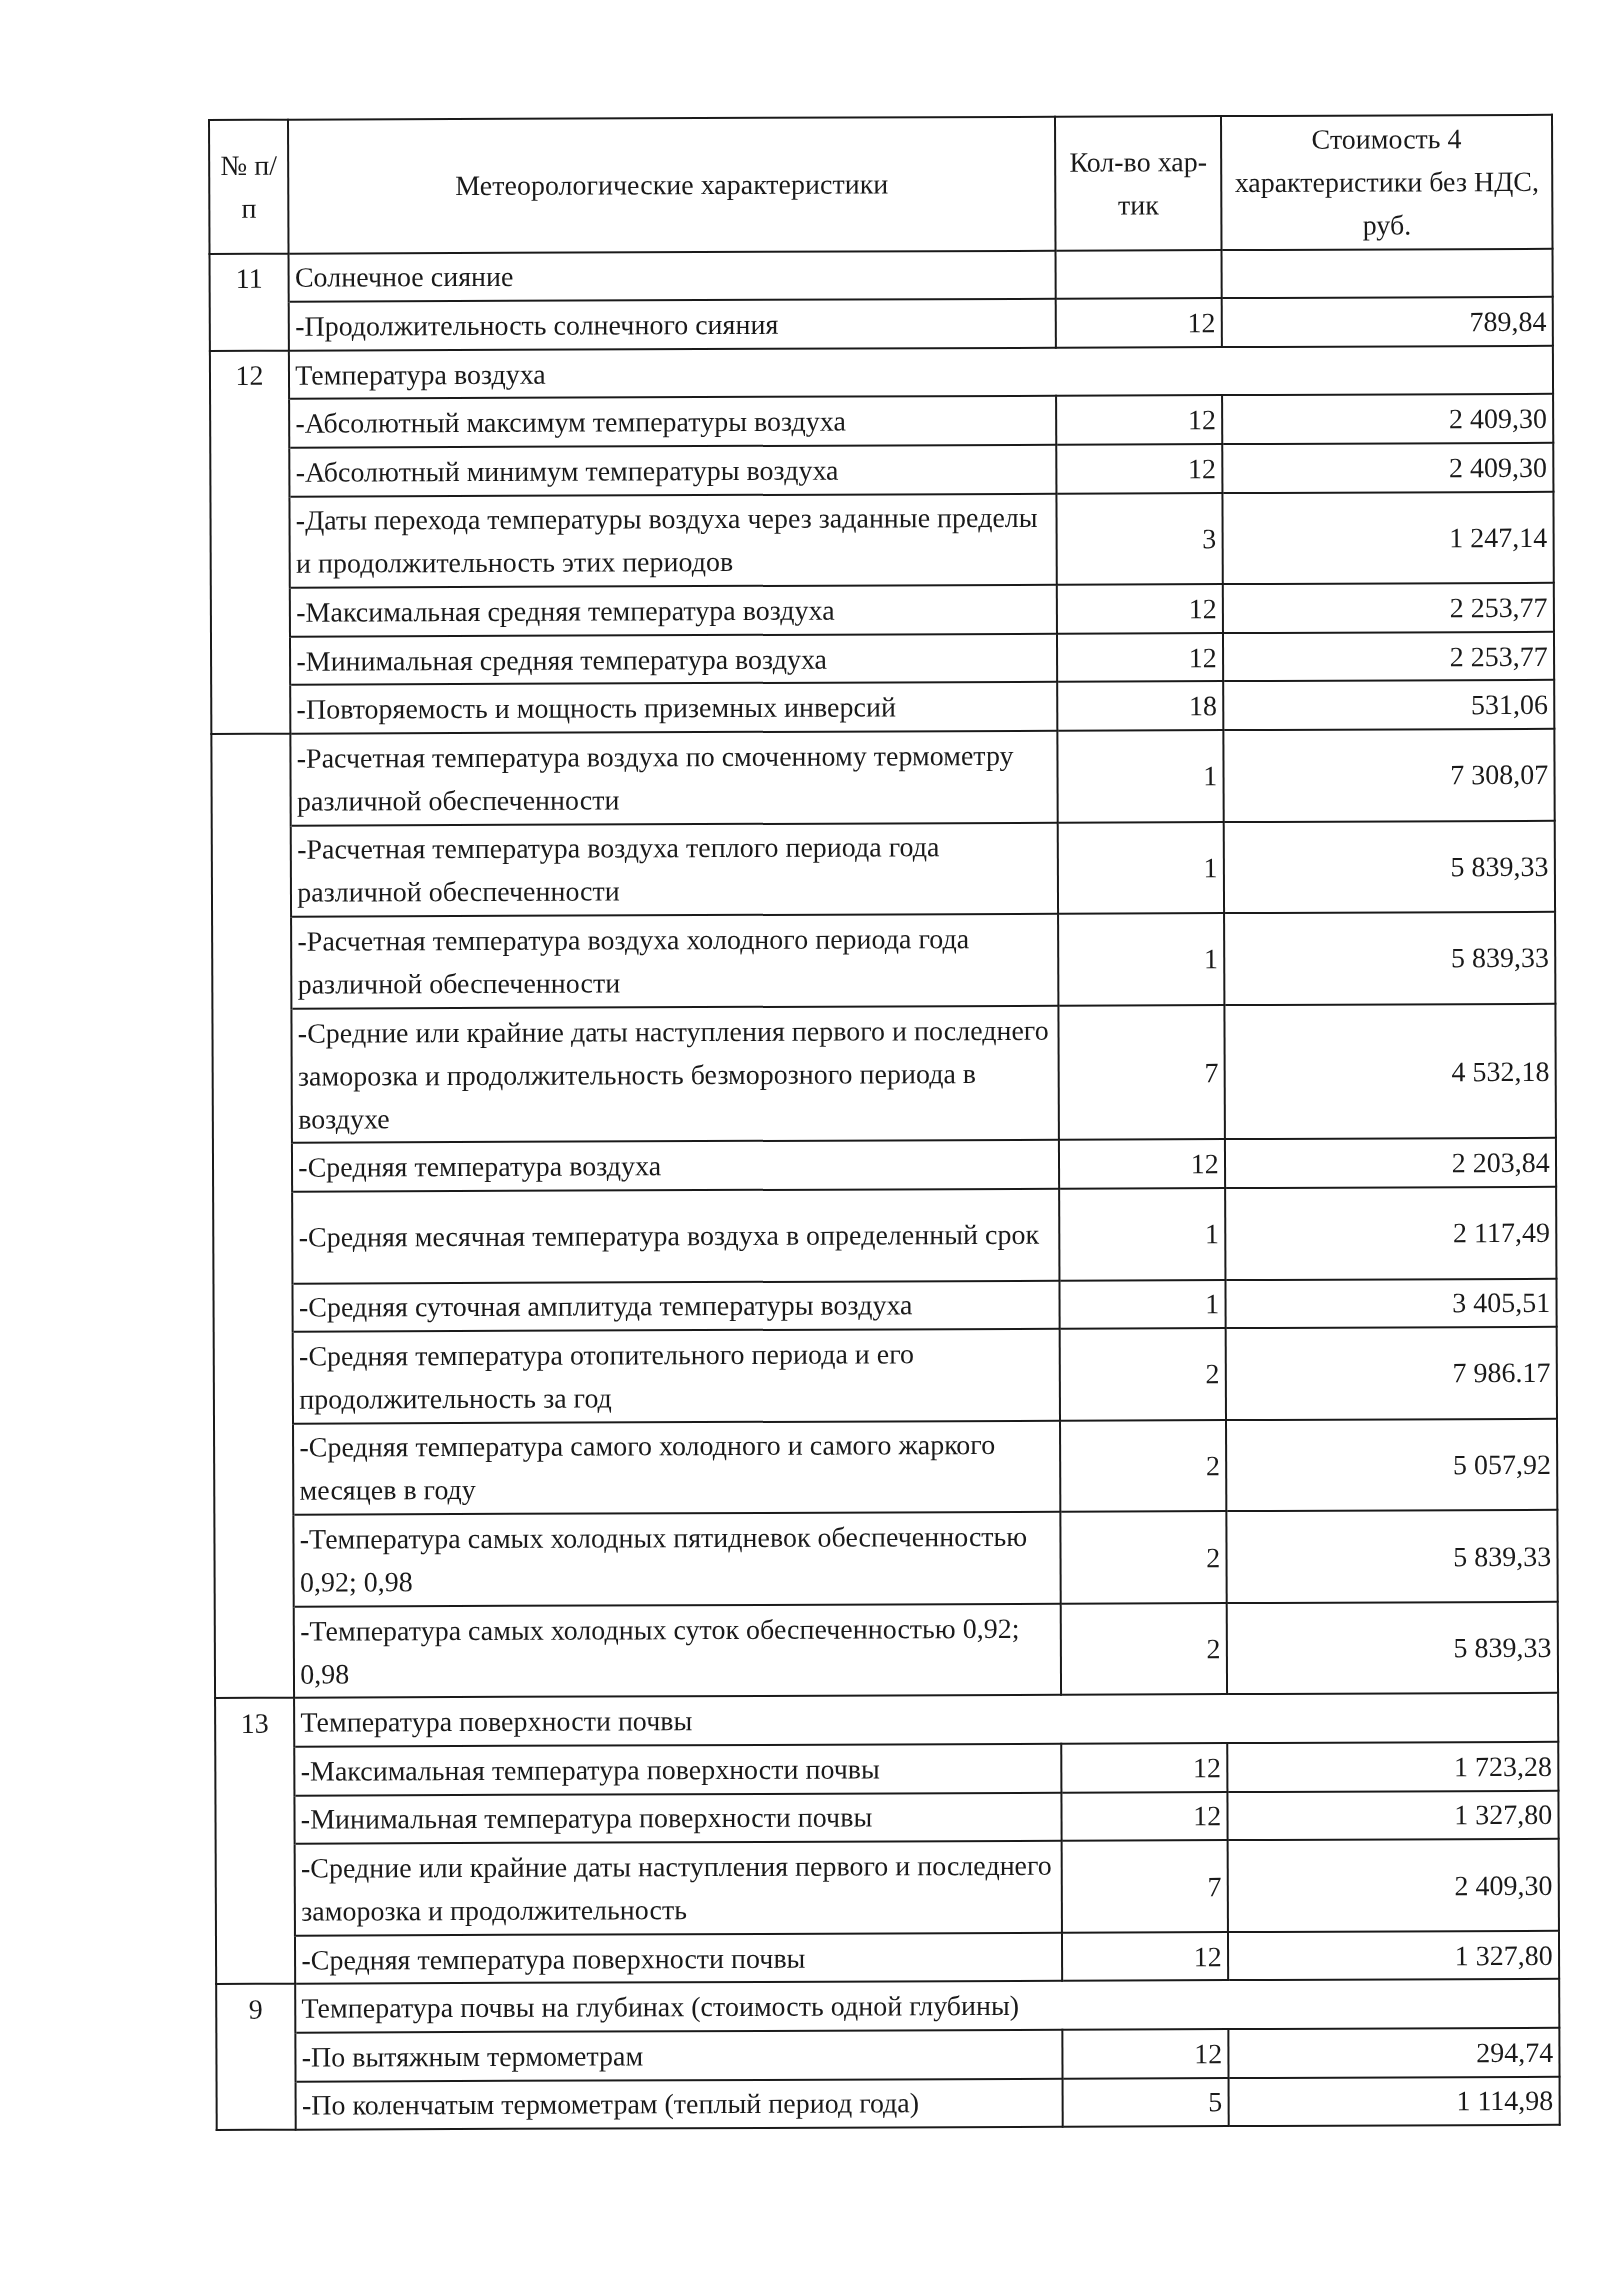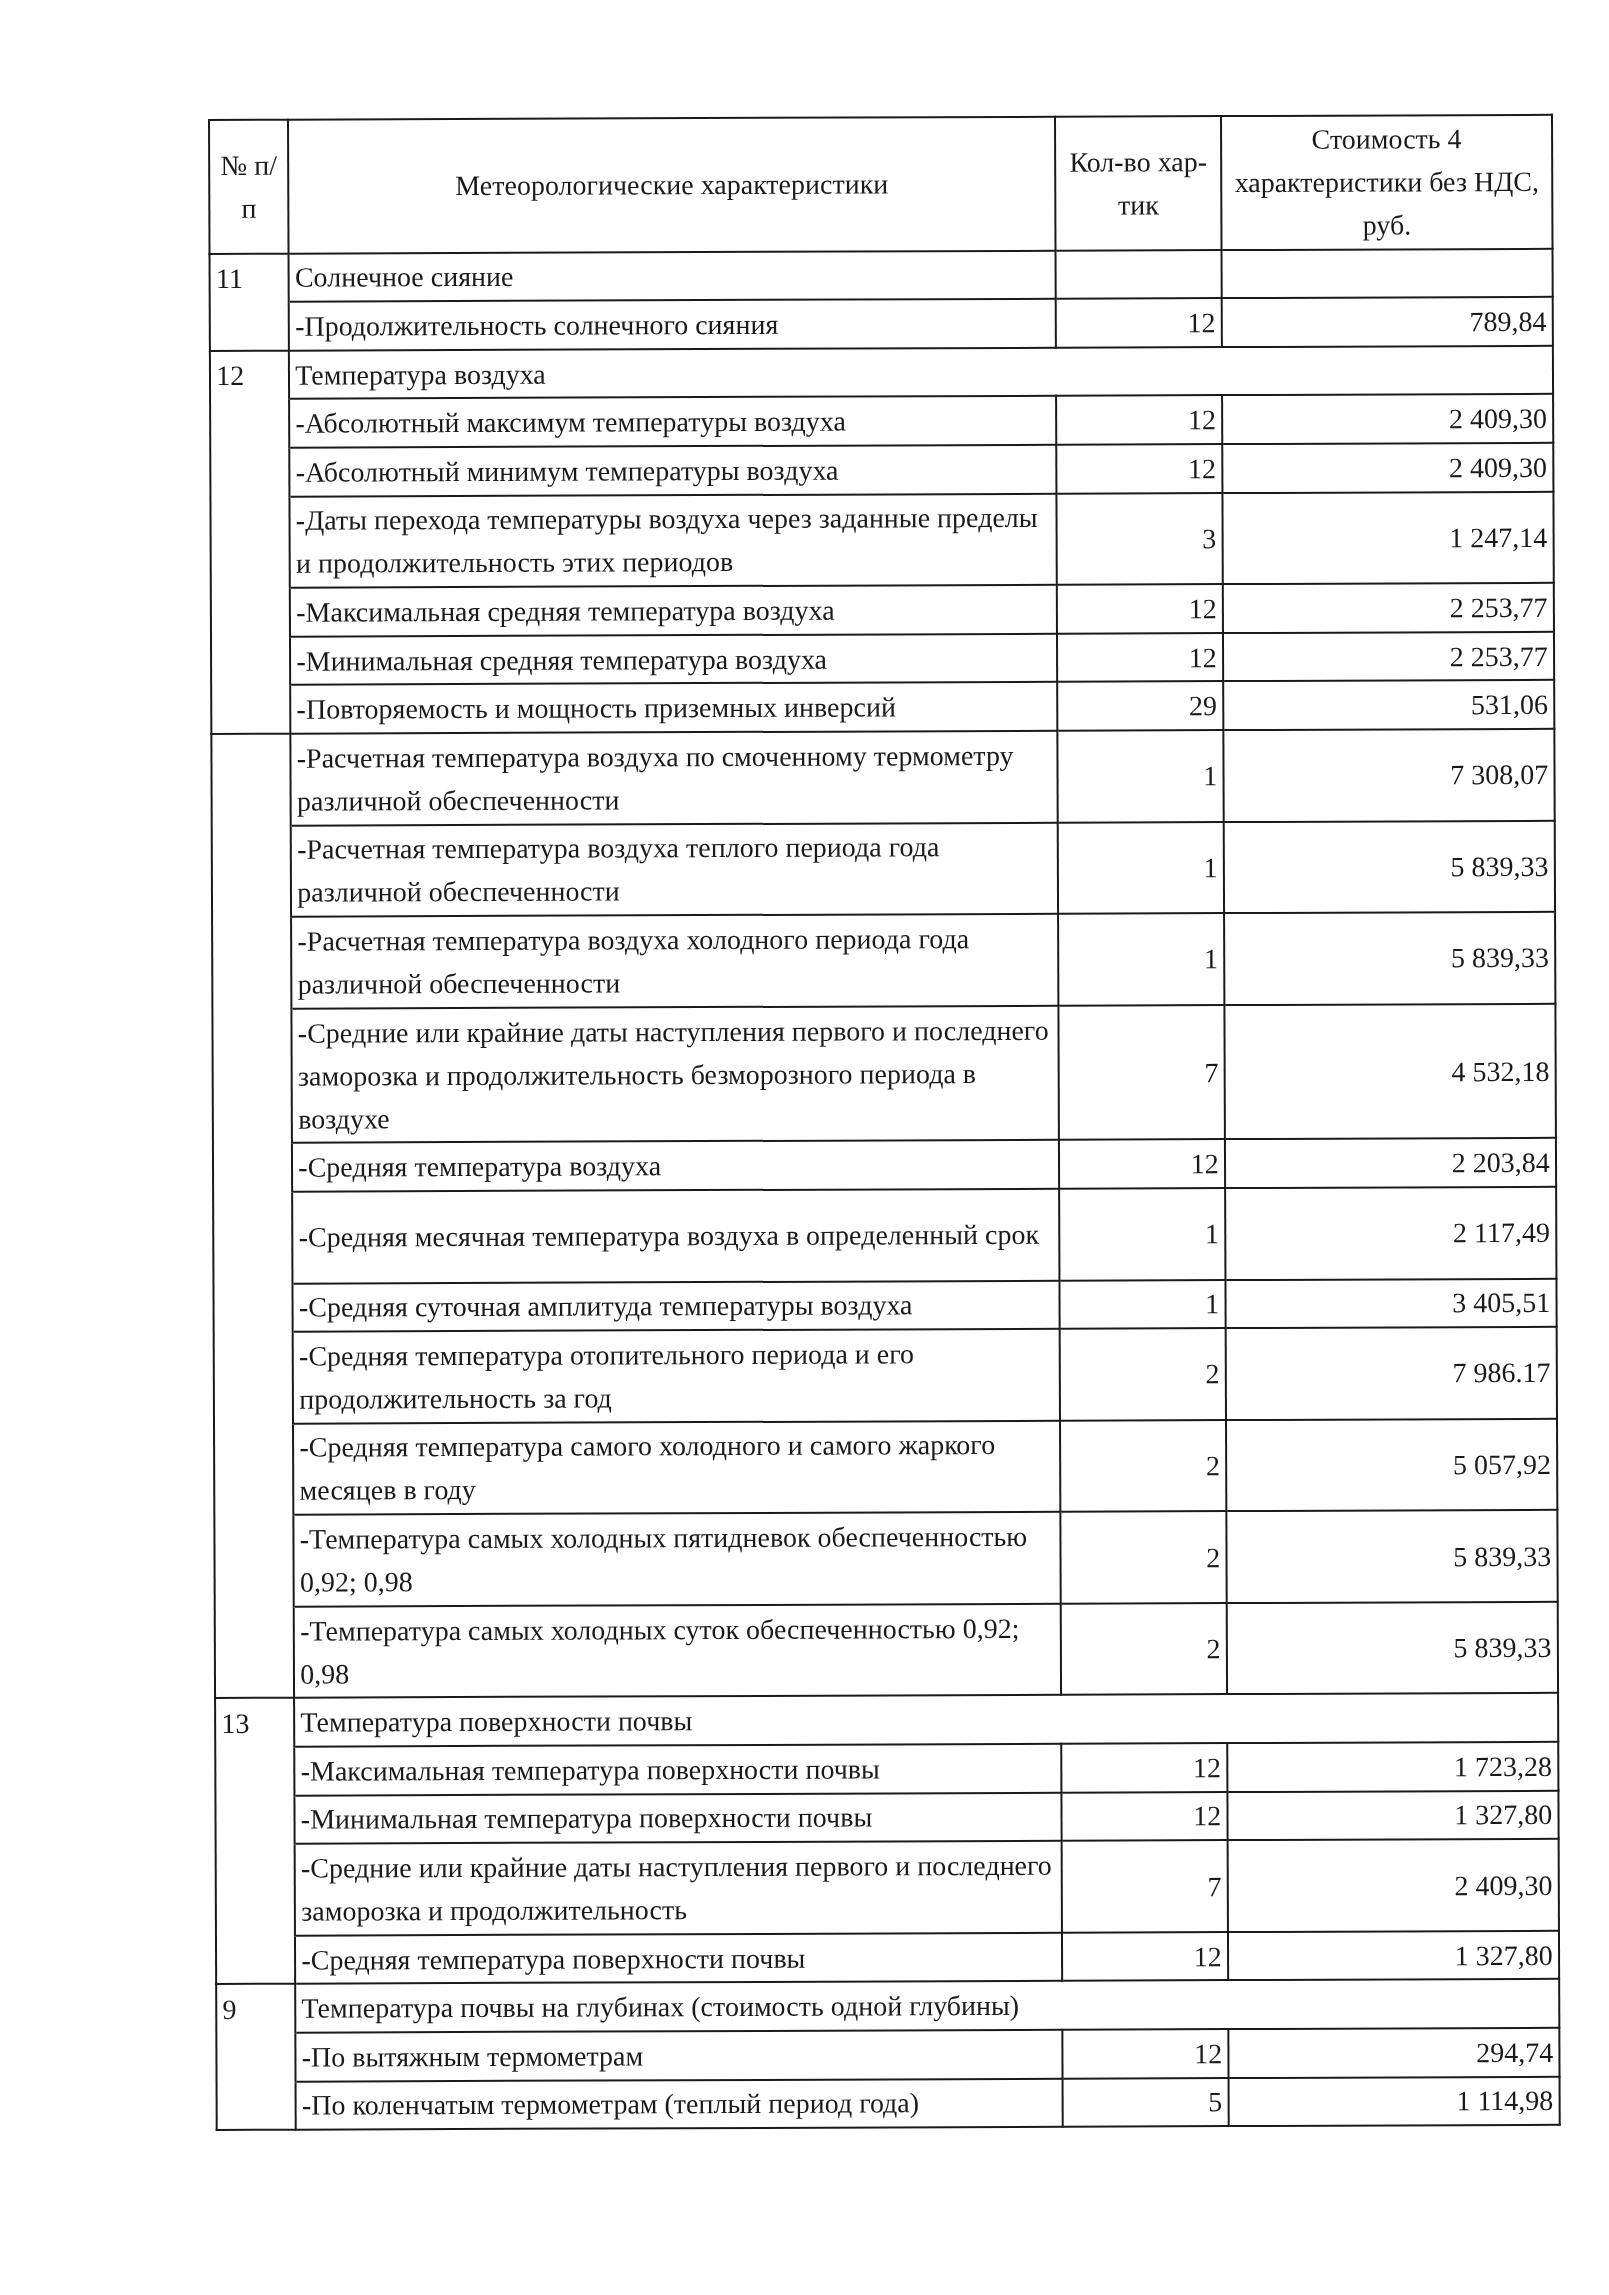--- a/index.html
+++ b/index.html
@@ -39,20 +39,21 @@
     col.c-num { width: 79px; }
     col.c-name { width: 767px; }
     col.c-qty { width: 166px; }
     col.c-cost { width: 331px; }
     th {
       text-align: center;
       line-height: 43px;
     }
     .head-row th { height: 128px; }
     td.num {
+      text-align: center;
       vertical-align: top;
       padding-top: 5.3px;
     }
     td.group-title {
       text-align: left;
     }
     td.name { text-align: left; }
     td.qty {
       text-align: right;
       vertical-align: middle;
@@ -131,21 +132,21 @@
       </tr>
       <tr class="row-1">
         <td class="num no-top no-bottom"></td>
         <td class="name">-Минимальная средняя температура воздуха</td>
         <td class="qty">12</td>
         <td class="cost">2 253,77</td>
       </tr>
       <tr class="row-1">
         <td class="num no-top"></td>
         <td class="name">-Повторяемость и мощность приземных инверсий</td>
-        <td class="qty">29</td>
+        <td class="qty">18</td>
         <td class="cost">531,06</td>
       </tr>
       <tr class="row-2">
         <td class="num no-bottom"></td>
         <td class="name">-Расчетная температура воздуха по смоченному термометру различной обеспеченности</td>
         <td class="qty">1</td>
         <td class="cost">7 308,07</td>
       </tr>
       <tr class="row-2">
         <td class="num no-top no-bottom"></td>

